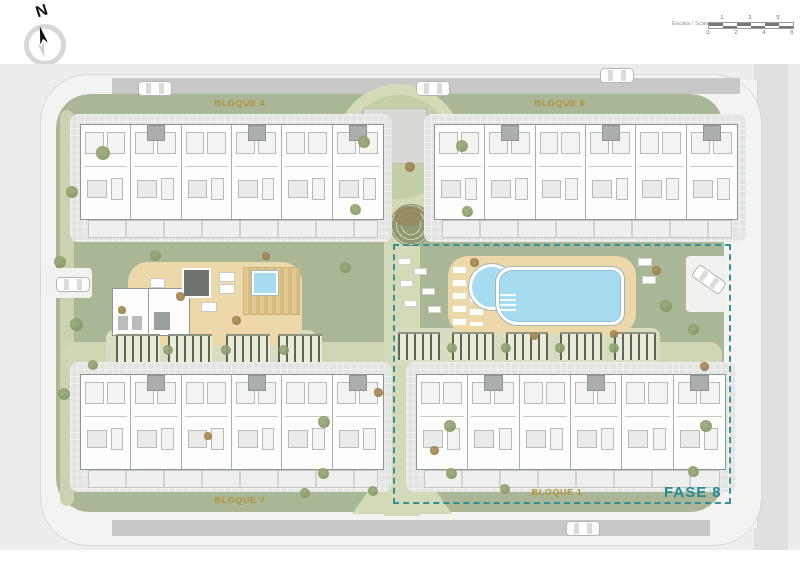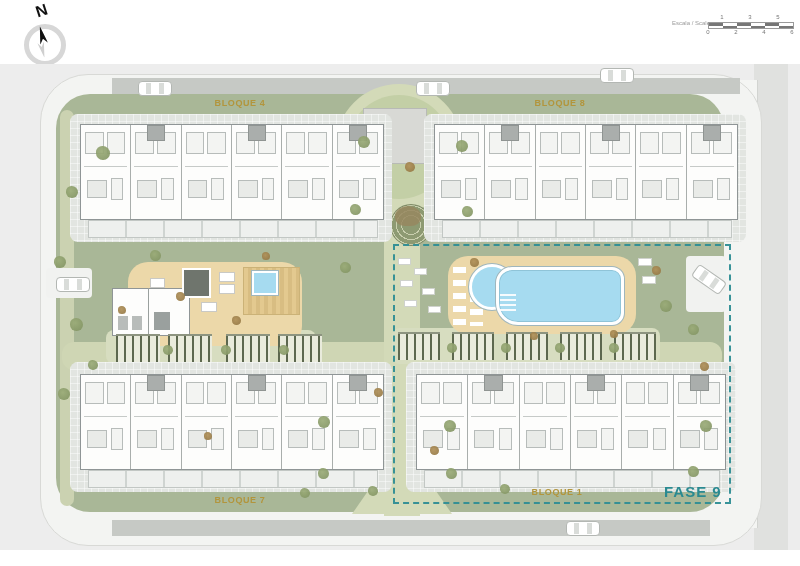--- a/index.html
+++ b/index.html
@@ -375,21 +375,21 @@
   <div class="abs bench" style="left:428px;top:306px;width:11px;height:5px;"></div>
 
   <div class="abs pad-white" style="left:46px;top:268px;width:46px;height:30px;"></div>
   <div class="abs pad-white" style="left:686px;top:256px;width:40px;height:56px;"></div>
 
   <div class="abs fase-box" style="z-index: 30;"></div>
   <div class="abs blk-label" style="left: 185px; top: 98px; z-index: 30;">BLOQUE 4</div>
   <div class="abs blk-label" style="left: 505px; top: 98px; z-index: 30;">BLOQUE 8</div>
   <div class="abs blk-label" style="left: 185px; top: 495px; z-index: 30;">BLOQUE 7</div>
   <div class="abs blk-label" style="left: 502px; top: 487px; z-index: 30;">BLOQUE 1</div>
-  <div class="abs fase-label" style="left: 664px; top: 483px; z-index: 30;">FASE 9</div>
+  <div class="abs fase-label" style="left: 664px; top: 483px; z-index: 30;">FASE 8</div>
 
   <div class="abs footer"></div>
 <div class="abs pk" style="left: 116px; top: 334px; width: 44px;"></div>
     <div class="abs pk" style="left: 168px; top: 334px; width: 44px;"></div>
     <div class="abs pk" style="left: 226px; top: 334px; width: 44px;"></div>
     <div class="abs pk" style="left: 278px; top: 334px; width: 44px;"></div>
     <div class="abs pk" style="left: 398px; top: 332px; width: 42px;"></div>
     <div class="abs pk" style="left: 452px; top: 332px; width: 42px;"></div>
     <div class="abs pk" style="left: 506px; top: 332px; width: 42px;"></div>
     <div class="abs pk" style="left: 560px; top: 332px; width: 42px;"></div>

